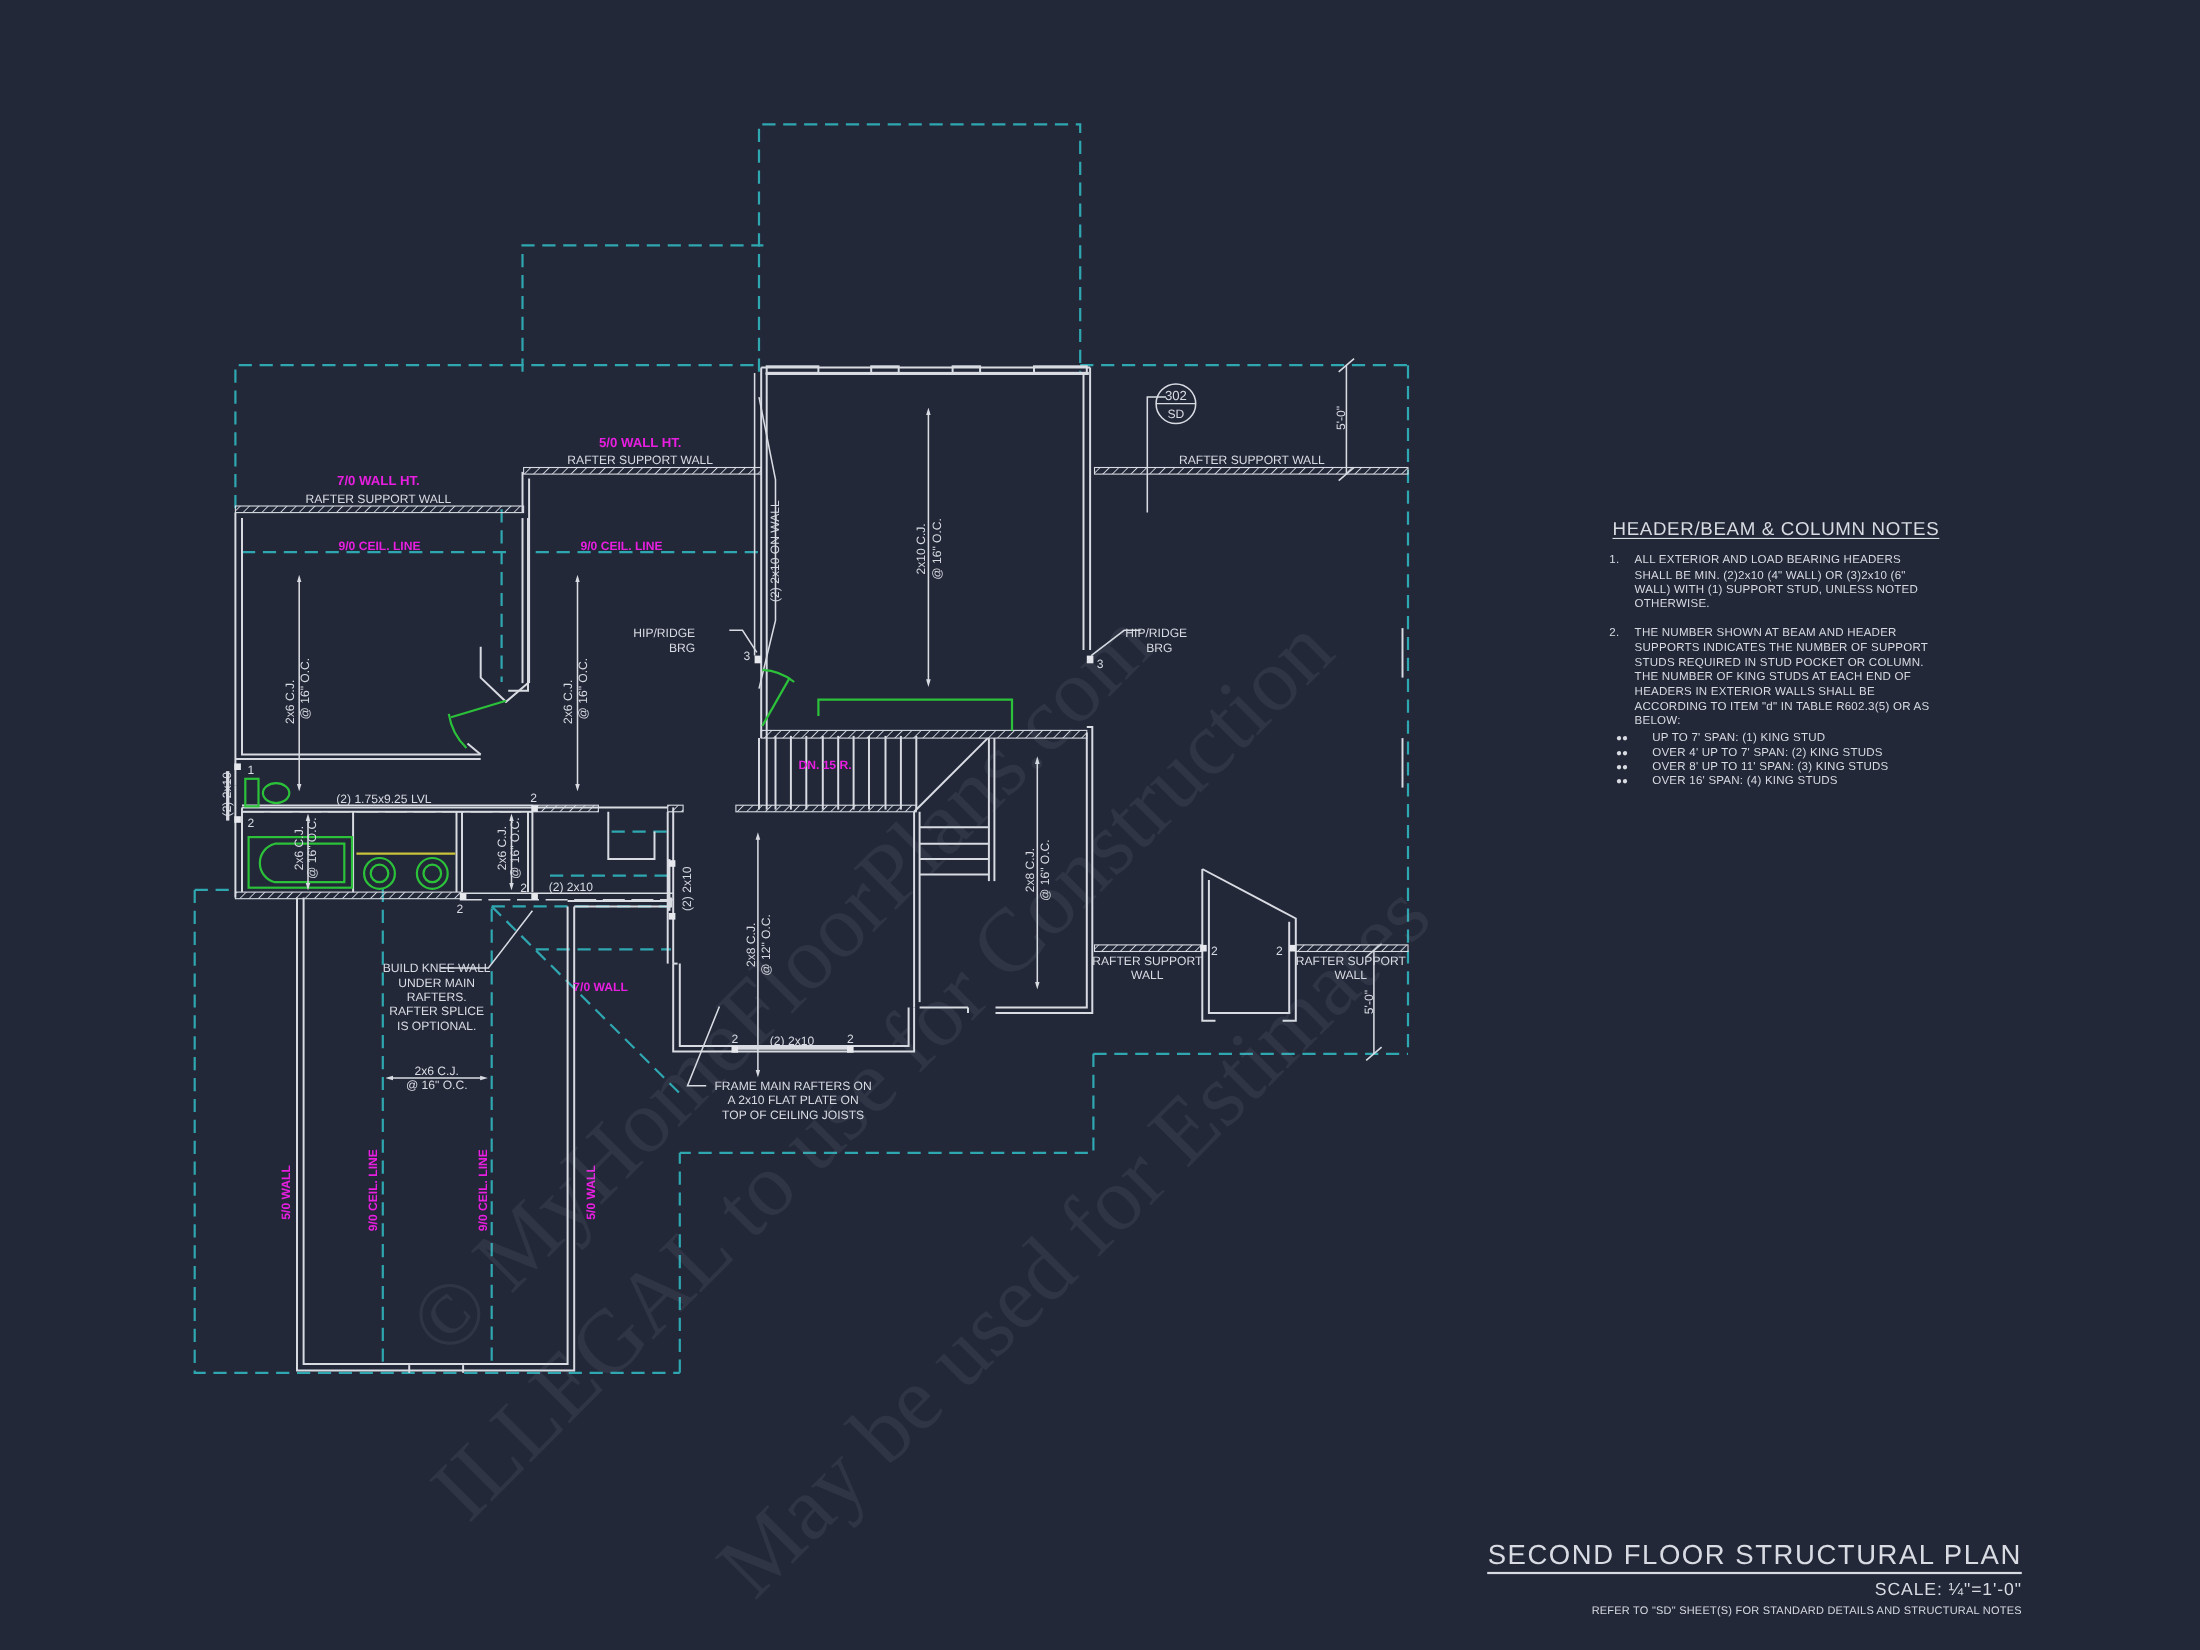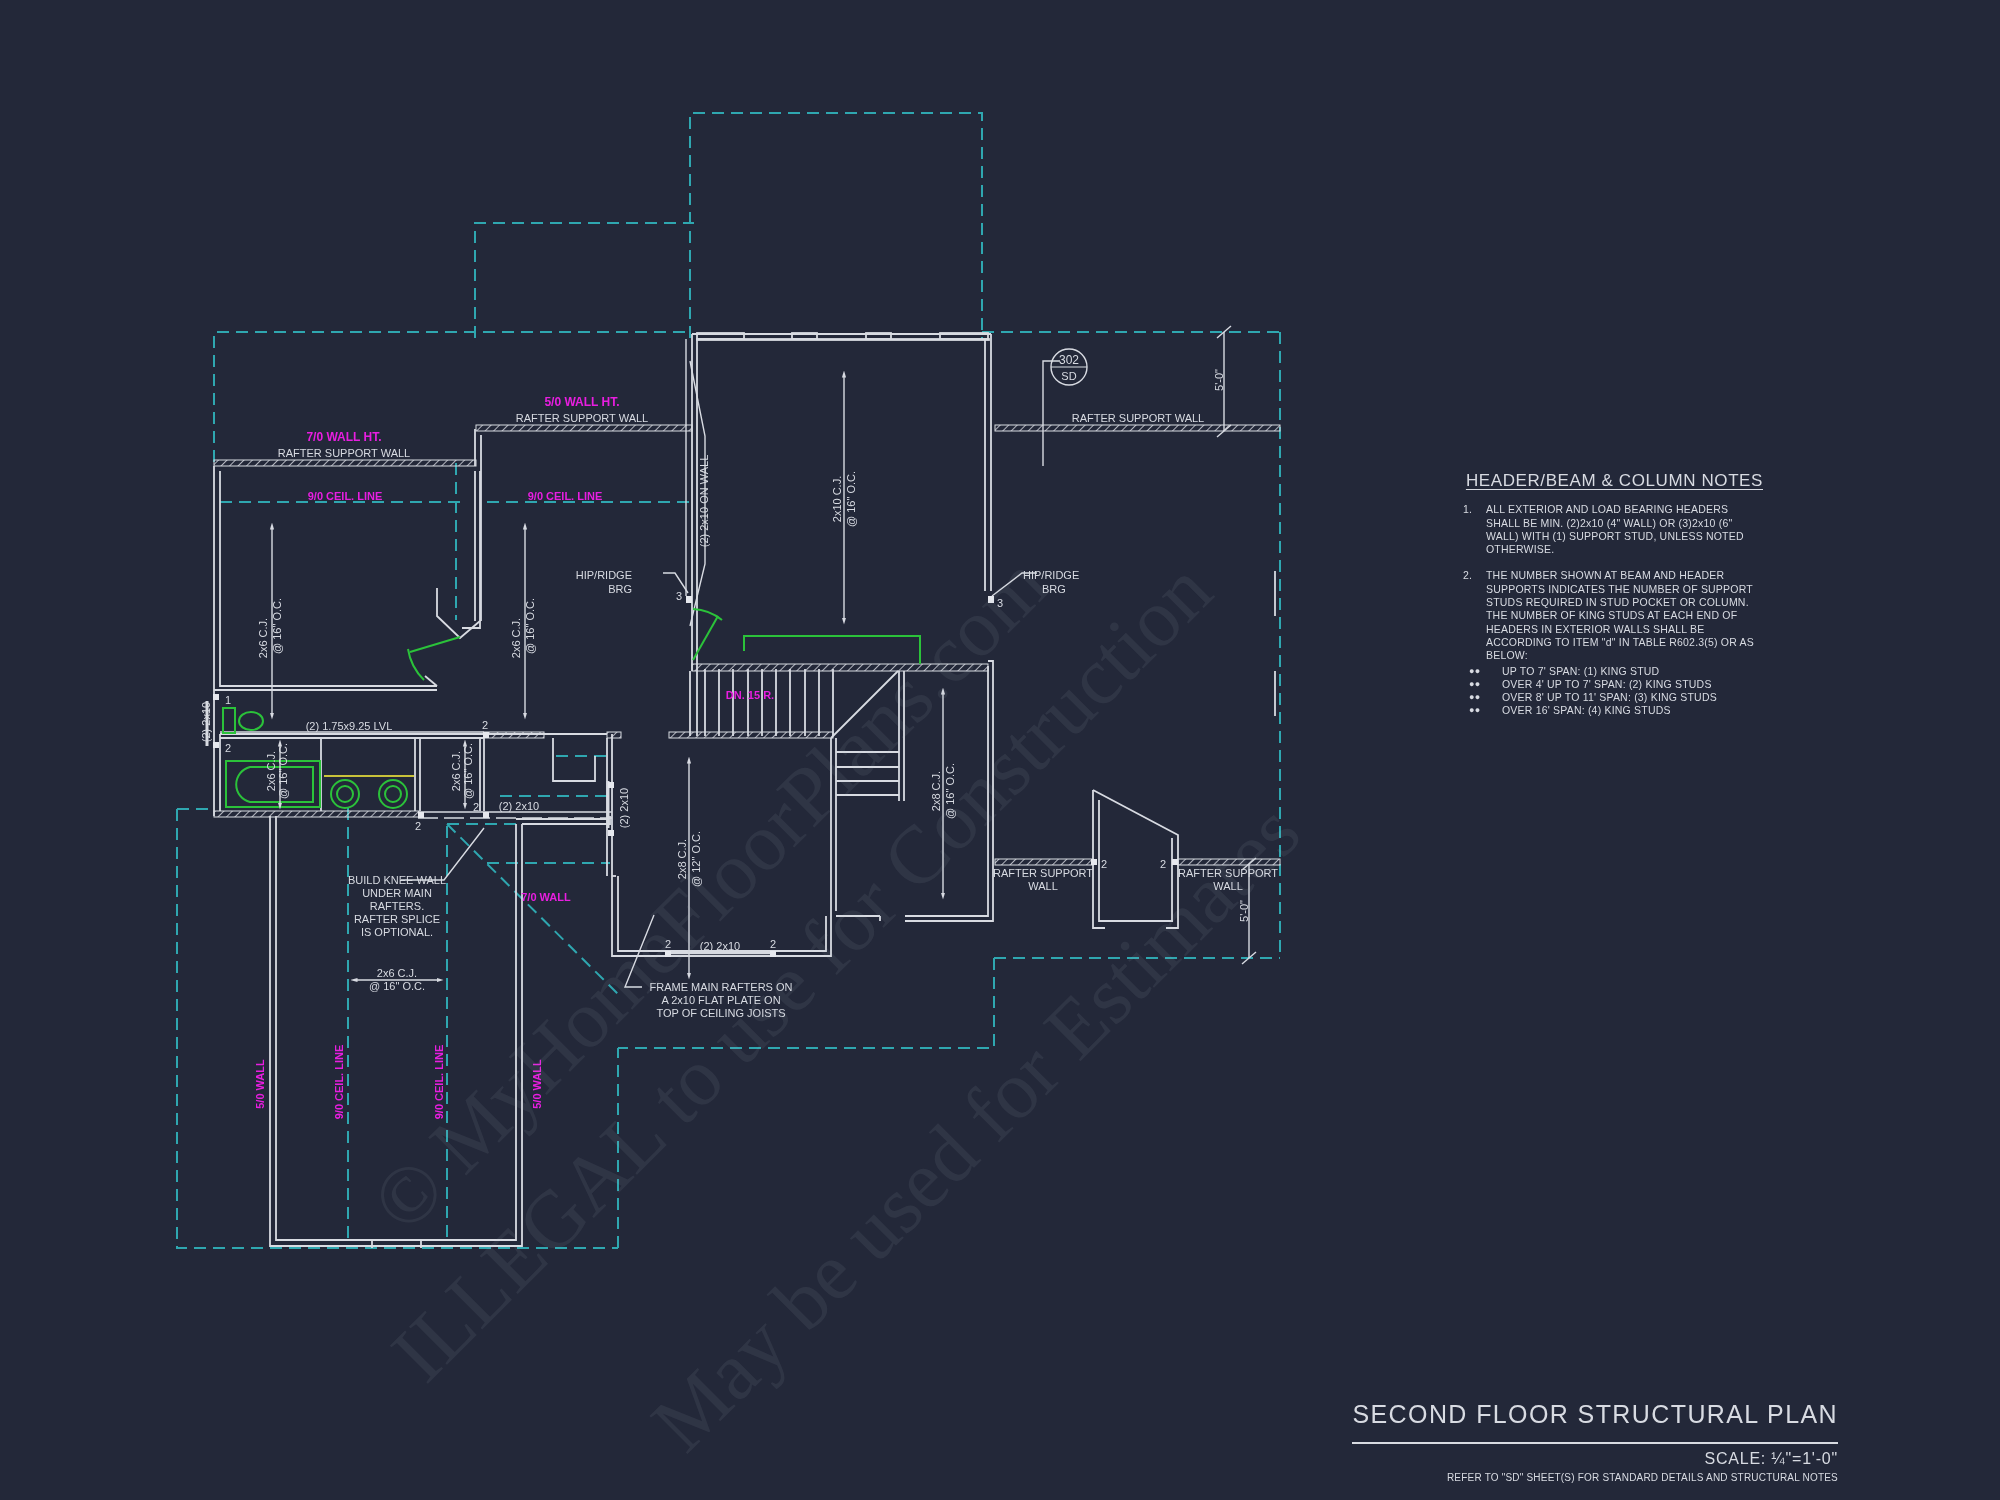--- a/index.html
+++ b/index.html
@@ -23,21 +23,21 @@
   }
   .notes .item { display:flex; margin-bottom:13px; }
   .notes .num { width:23px; flex:none; }
   .notes .bullet { display:flex; margin-left:6px; }
   .notes .bullet .dot { width:33px; flex:none; font-size:9px; }
   .titleblock {
     position:absolute; right:162px; top:1384px; text-align:right; color:#d8dbe2;
   }
   .titleblock .plan-title {
     font-size:25px; letter-spacing:1.4px; border-bottom:2px solid #d8dbe2;
-    padding-bottom:13px; display:inline-block;
+    padding-bottom:0; display:inline-block;
   }
   .titleblock .scale { font-size:16px; margin-top:6px; letter-spacing:0.8px; }
   .titleblock .ref { font-size:10px; margin-top:4px; letter-spacing:0.2px; }
   .watermark {
     position:absolute; color:rgba(180,185,200,0.09);
     font-family:"Liberation Serif", serif; font-size:82px; white-space:nowrap;
     transform-origin:left bottom;
   }
 </style>
 </head>

